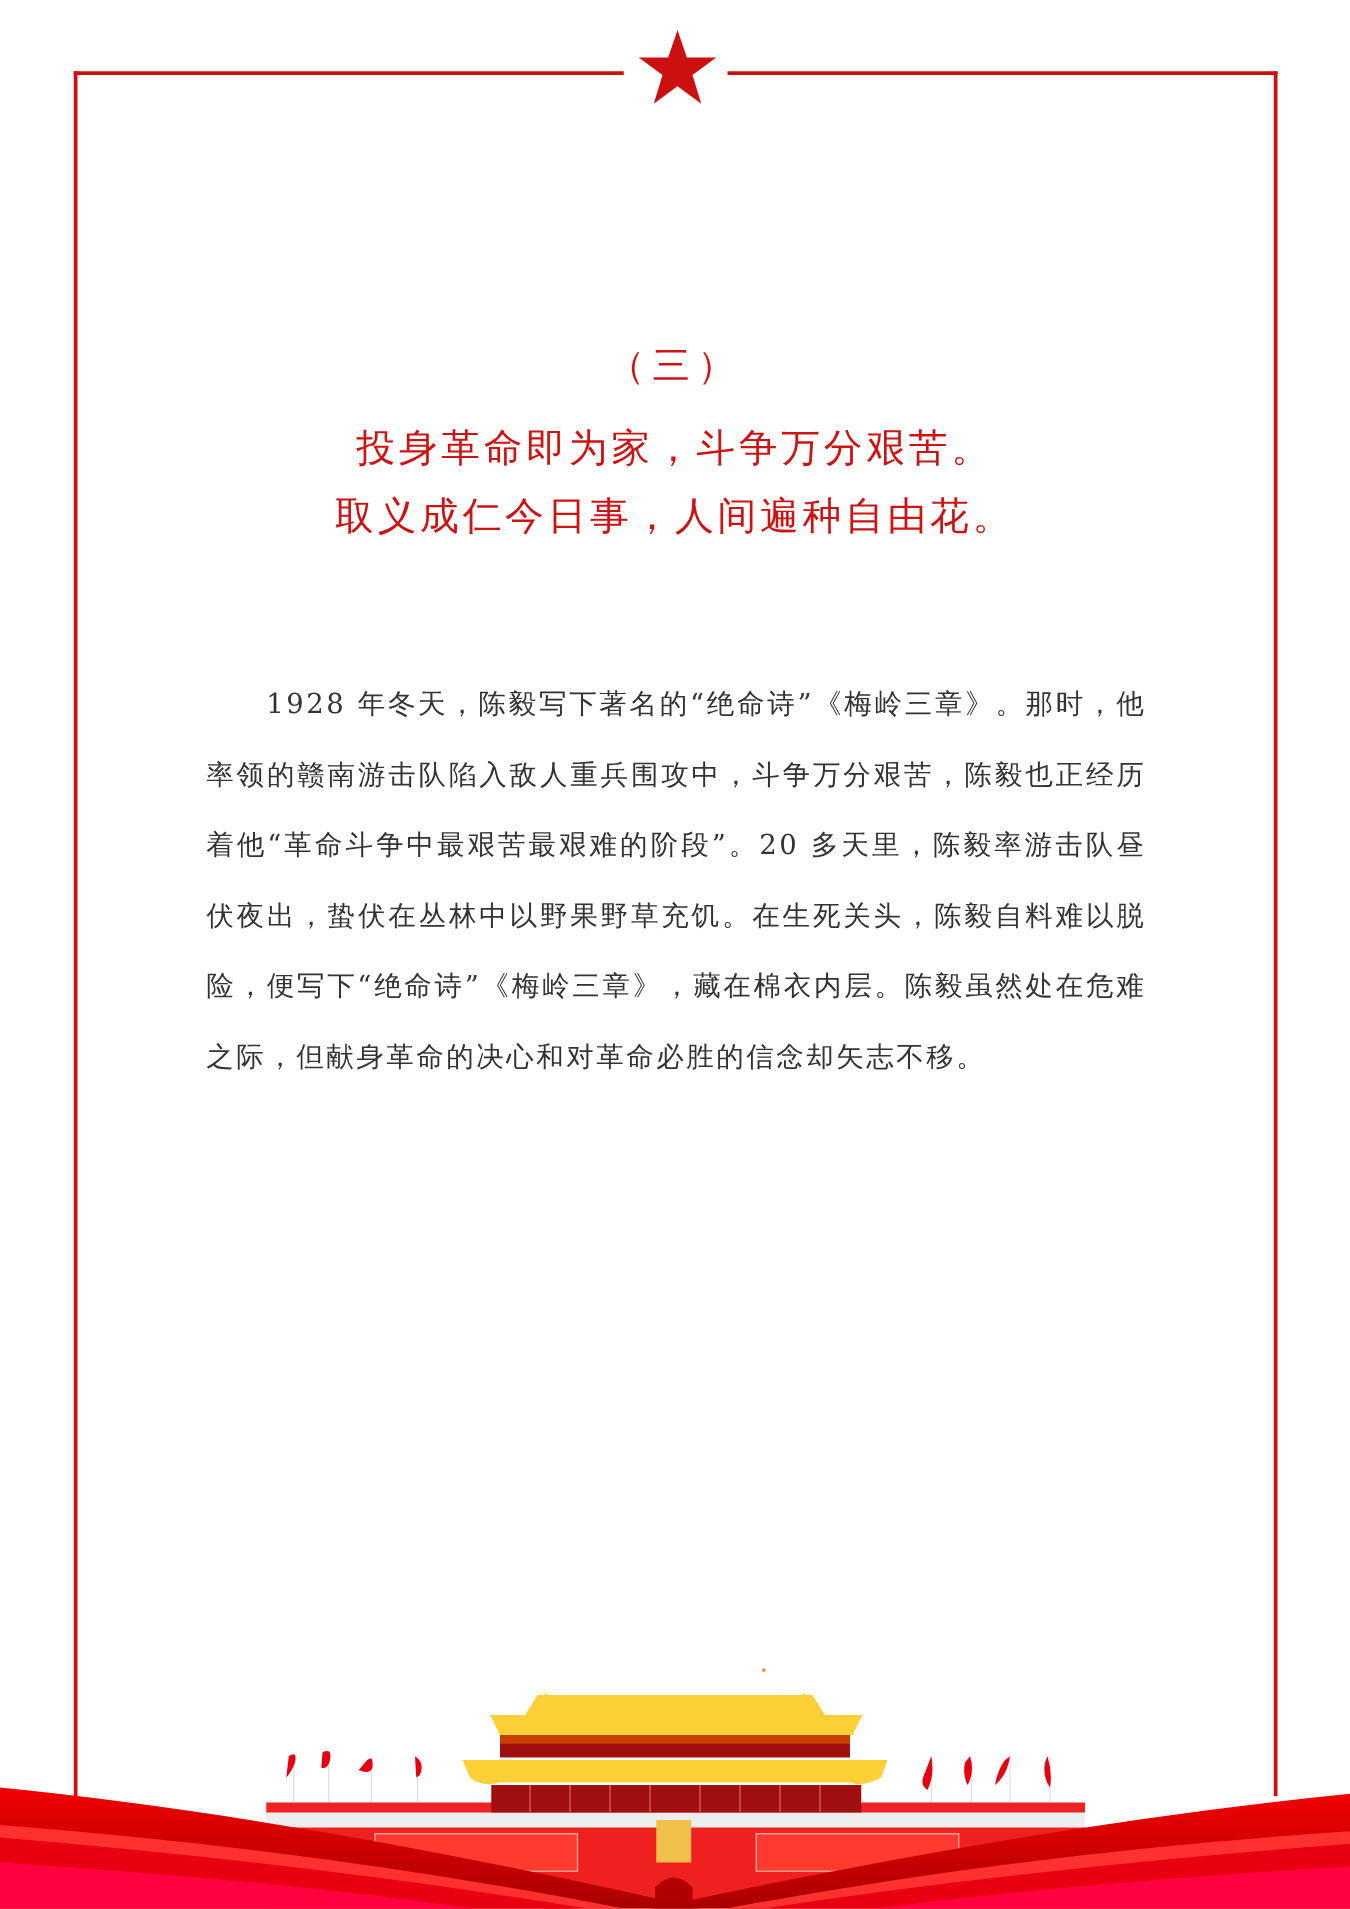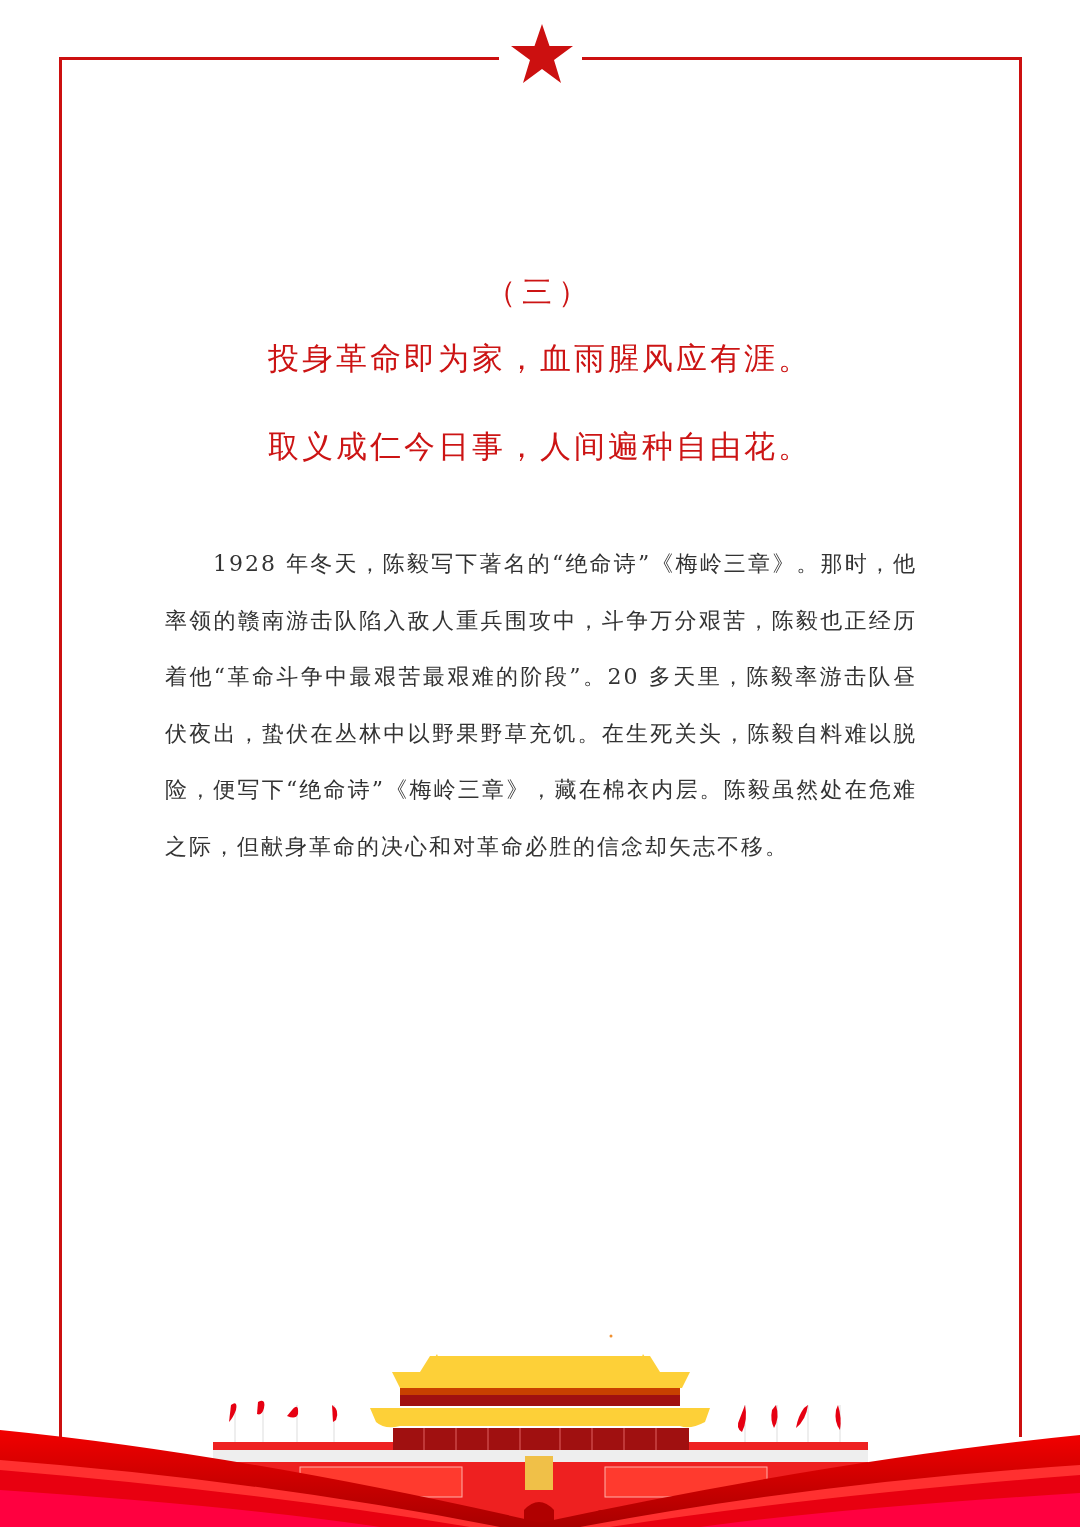--- a/index.html
+++ b/index.html
@@ -16,21 +16,21 @@
 
   .section-number {
     position: absolute; left: 0; width: 1080px; top: 272px;
     text-align: center; color: #cc1414; font-size: 30px; letter-spacing: 6px;
   }
   .poem-line {
     position: absolute; left: 0; width: 1080px; text-align: center;
     color: #cc1414; font-size: 31px; letter-spacing: 3px;
   }
   .poem-line-1 { top: 338px; }
-  .poem-line-2 { top: 426px; font-family: Liberation Mono, monospace; }
+  .poem-line-2 { top: 392px; font-family: Liberation Mono, monospace; }
 
   .body-text {
     position: absolute; left: 165px; width: 752px; top: 536px;
     color: #333333; font-size: 22px; line-height: 56.6px;
     text-align: justify; letter-spacing: 2px;
     text-indent: 48px;
   }
 
   .footer-art { position: absolute; left: 0; top: 1310px; width: 1080px; height: 217px; }
 </style>
@@ -40,21 +40,21 @@
 <div class="frame-top-left"></div>
 <div class="frame-top-right"></div>
 <div class="frame-left"></div>
 <div class="frame-right"></div>
 
 <svg class="star" viewBox="0 0 64 64">
   <polygon points="32,2 39.5,24 63,24 44,38 51,61 32,47 13,61 20,38 1,24 24.5,24" fill="#cc1010"></polygon>
 </svg>
 
 <div class="section-number">（三）</div>
-<div class="poem-line poem-line-1">投身革命即为家，血雨腥风应有涯。</div>
+<div class="poem-line poem-line-1">投身革命即为家，斗争万分艰苦。</div>
 <div class="poem-line poem-line-2">取义成仁今日事，人间遍种自由花。</div>
 
 <div class="body-text">1928 年冬天，陈毅写下著名的“绝命诗”《梅岭三章》。那时，他率领的赣南游击队陷入敌人重兵围攻中，斗争万分艰苦，陈毅也正经历着他“革命斗争中最艰苦最艰难的阶段”。20 多天里，陈毅率游击队昼伏夜出，蛰伏在丛林中以野果野草充饥。在生死关头，陈毅自料难以脱险，便写下“绝命诗”《梅岭三章》，藏在棉衣内层。陈毅虽然处在危难之际，但献身革命的决心和对革命必胜的信念却矢志不移。</div>
 
 <svg class="footer-art" viewBox="0 0 1080 217">
   <defs>
     <linearGradient id="ribL" x1="0" y1="0" x2="0" y2="1">
       <stop offset="0" stop-color="#f20000"></stop>
       <stop offset="1" stop-color="#a80000"></stop>
     </linearGradient>

